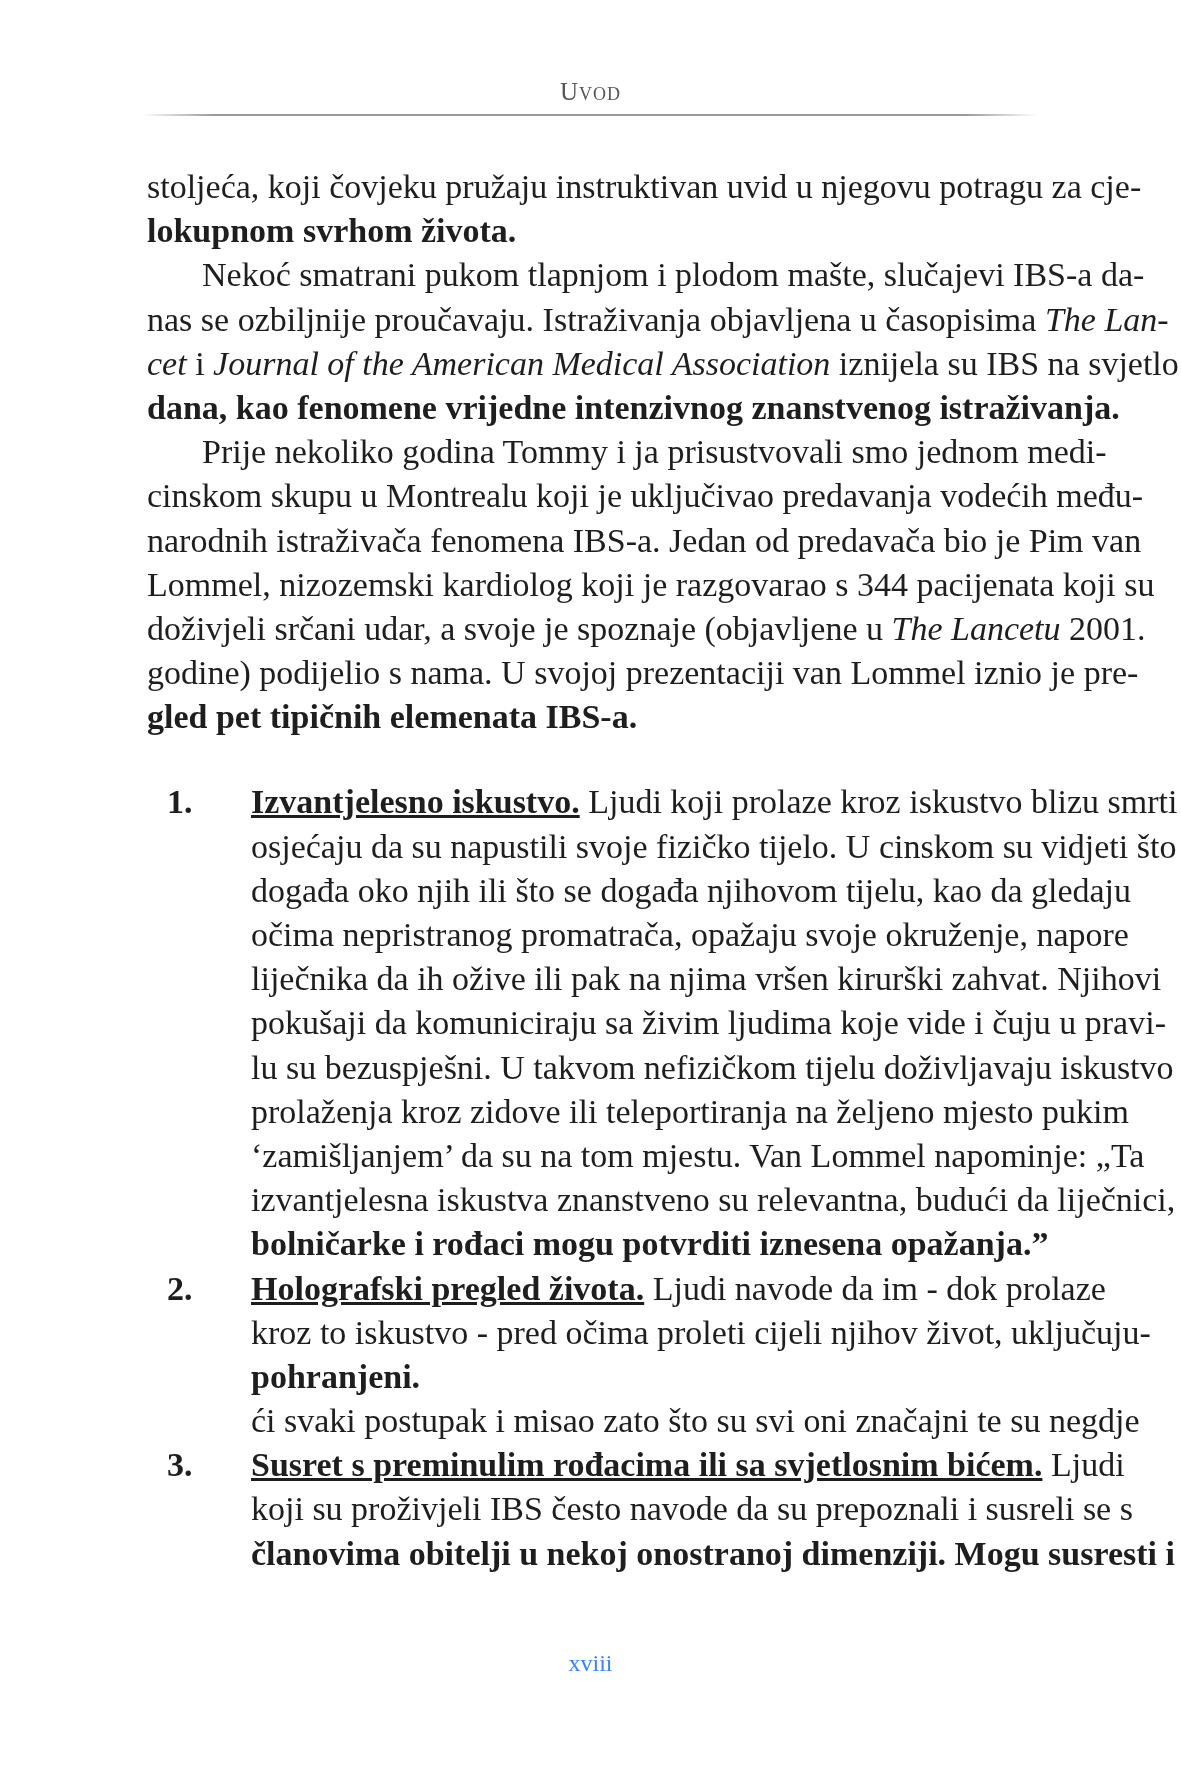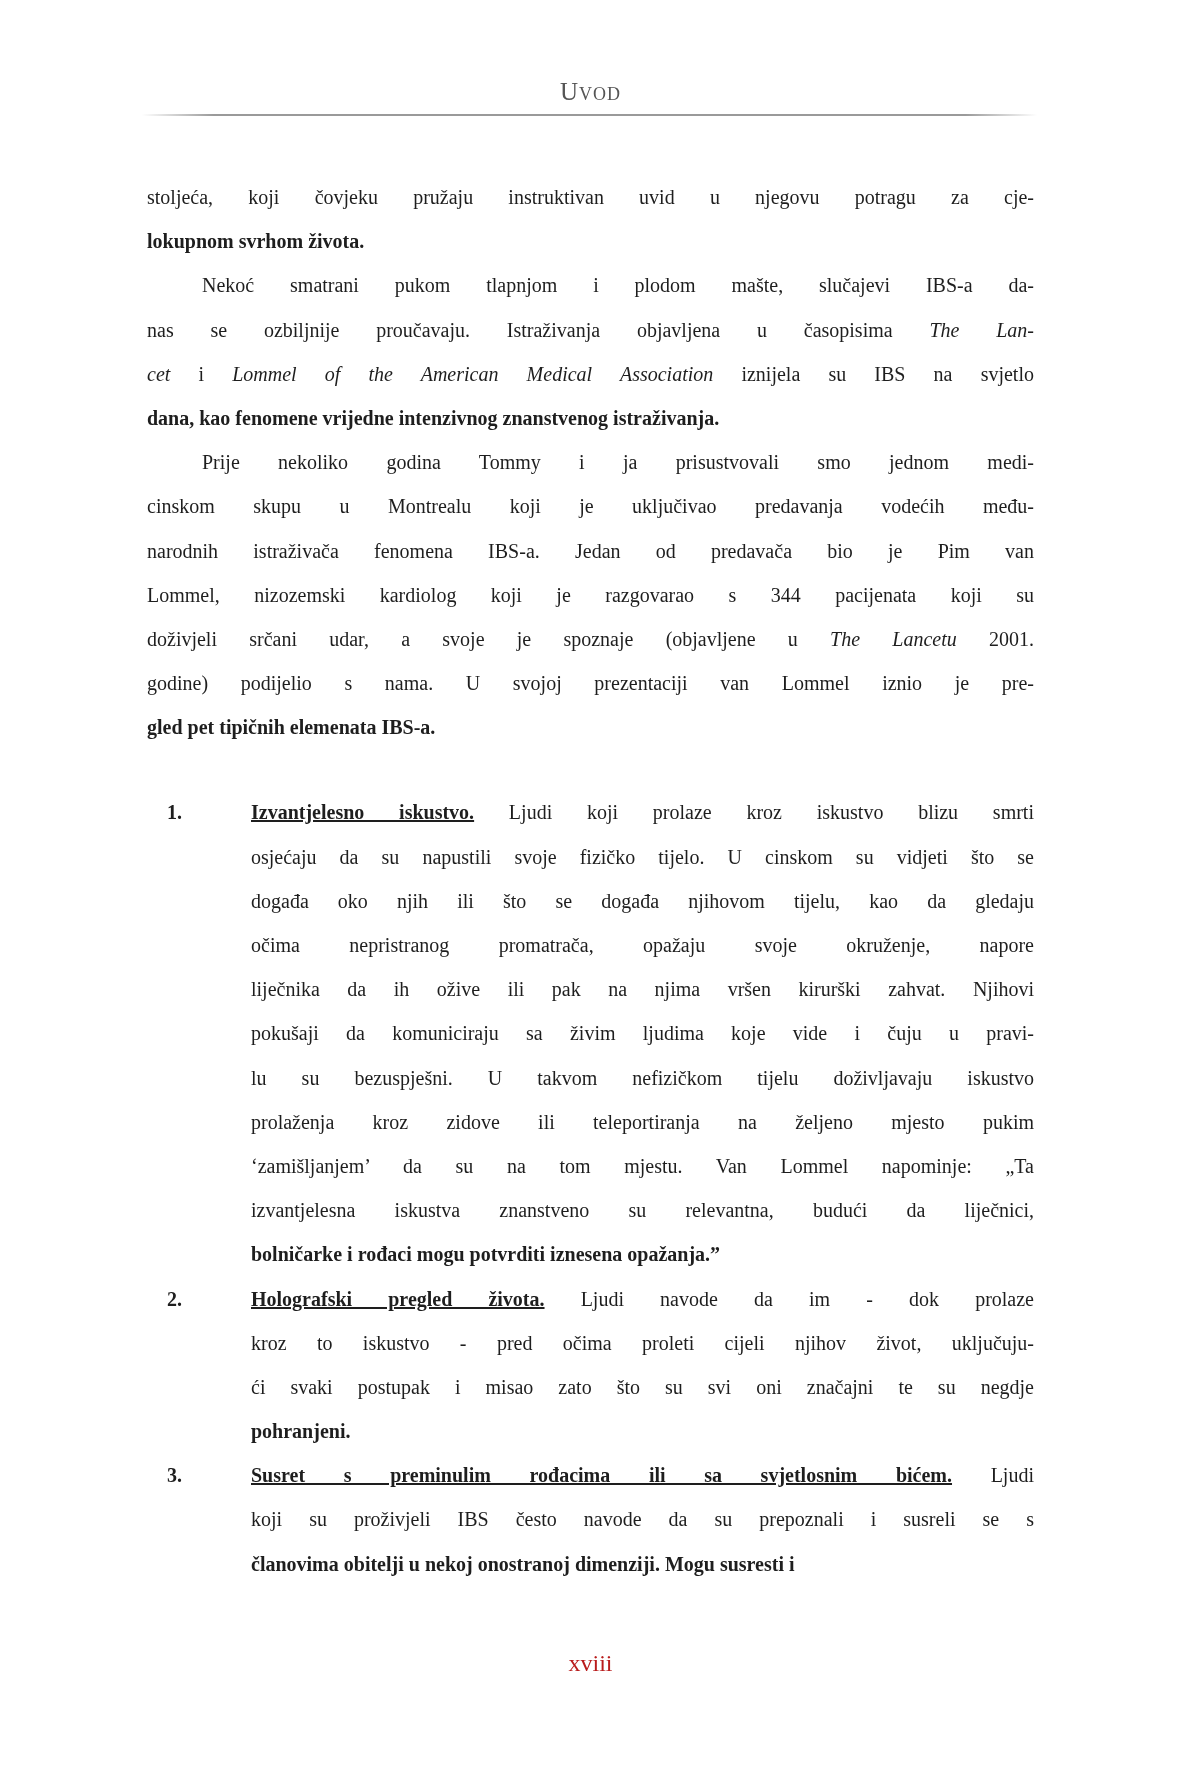--- a/index.html
+++ b/index.html
@@ -2,49 +2,49 @@
 <html><head>
 <meta charset="utf-8">
 <style>
   html, body { margin: 0; padding: 0; background: #ffffff; }
   body { width: 1181px; height: 1772px; position: relative; overflow: hidden;
          font-family: "Liberation Serif", "DejaVu Serif", serif; color: #1e1e1e; }
   .header { position: absolute; left: 0; width: 1181px; top: 78px; text-align: center;
             font-size: 25px; letter-spacing: 1px; color: #555; font-variant: small-caps; }
   .rule { position: absolute; left: 142px; width: 895px; top: 114px; height: 2px;
           background: linear-gradient(to right, rgba(160,160,160,0) 0%, #9a9a9a 8%, #9a9a9a 92%, rgba(160,160,160,0) 100%); }
-  .body { position: absolute; left: 147px; width: 887px; top: 175px; font-size: 20px; }
+  .body { position: absolute; left: 147px; width: 887px; top: 165px; font-size: 34px; }
   .line { height: 44.2px; line-height: 44.2px; white-space: nowrap; text-align: justify;
           text-align-last: justify; overflow: visible; }
   .line.last { text-align-last: left; font-weight: bold; }
   .indent { padding-left: 55px; }
   .gap { height: 41px; }
   .list { position: relative; }
   .item { position: relative; padding-left: 104px; }
   .num { position: absolute; left: 20px; top: 0; width: 60px; font-weight: bold; line-height: 44.2px; }
   b { font-weight: bold; text-decoration: underline; }
   i { font-style: italic; }
-  .pagenum { position: absolute; left: 0; width: 1181px; top: 1650px; text-align: center; font-size: 24px; color: #b91c1c; }
+  .pagenum { position: absolute; left: 0; width: 1181px; top: 1650px; text-align: center; font-size: 24px; color: #3b82f6; }
 </style>
 </head>
 <body>
 
 <div class="header">Uvod</div>
 <div class="rule"></div>
 
 <div class="body">
   <div id="paras">
       <div>
         <div class="line">stoljeća, koji čovjeku pružaju instruktivan uvid u njegovu potragu za cje-</div>
         <div class="line last">lokupnom svrhom života.</div>
       </div>
       <div>
         <div class="line indent">Nekoć smatrani pukom tlapnjom i plodom mašte, slučajevi IBS-a da-</div>
         <div class="line">nas se ozbiljnije proučavaju. Istraživanja objavljena u časopisima <i>The Lan-</i></div>
-        <div class="line"><i>cet</i> i <i>Lommel of the American Medical Association</i> iznijela su IBS na svjetlo</div>
+        <div class="line"><i>cet</i> i <i>Journal of the American Medical Association</i> iznijela su IBS na svjetlo</div>
         <div class="line last">dana, kao fenomene vrijedne intenzivnog znanstvenog istraživanja.</div>
       </div>
       <div>
         <div class="line indent">Prije nekoliko godina Tommy i ja prisustvovali smo jednom medi-</div>
         <div class="line">cinskom skupu u Montrealu koji je uključivao predavanja vodećih među-</div>
         <div class="line">narodnih istraživača fenomena IBS-a. Jedan od predavača bio je Pim van</div>
         <div class="line">Lommel, nizozemski kardiolog koji je razgovarao s 344 pacijenata koji su</div>
         <div class="line">doživjeli srčani udar, a svoje je spoznaje (objavljene u <i>The Lancetu</i> 2001.</div>
         <div class="line">godine) podijelio s nama. U svojoj prezentaciji van Lommel iznio je pre-</div>
         <div class="line last">gled pet tipičnih elemenata IBS-a.</div>
@@ -63,22 +63,22 @@
         <div class="line">lu su bezuspješni. U takvom nefizičkom tijelu doživljavaju iskustvo</div>
         <div class="line">prolaženja kroz zidove ili teleportiranja na željeno mjesto pukim</div>
         <div class="line">‘zamišljanjem’ da su na tom mjestu. Van Lommel napominje: „Ta</div>
         <div class="line">izvantjelesna iskustva znanstveno su relevantna, budući da liječnici,</div>
         <div class="line last">bolničarke i rođaci mogu potvrditi iznesena opažanja.”</div>
       </div>
       <div class="item">
         <span class="num">2.</span>
         <div class="line"><b>Holografski pregled života.</b> Ljudi navode da im - dok prolaze</div>
         <div class="line">kroz to iskustvo - pred očima proleti cijeli njihov život, uključuju-</div>
+        <div class="line last">pohranjeni.</div>
         <div class="line">ći svaki postupak i misao zato što su svi oni značajni te su negdje</div>
-        <div class="line last">pohranjeni.</div>
       </div>
       <div class="item">
         <span class="num">3.</span>
         <div class="line"><b>Susret s preminulim rođacima ili sa svjetlosnim bićem.</b> Ljudi</div>
         <div class="line">koji su proživjeli IBS često navode da su prepoznali i susreli se s</div>
         <div class="line last">članovima obitelji u nekoj onostranoj dimenziji. Mogu susresti i</div>
       </div>
     </div>
 </div>
 

